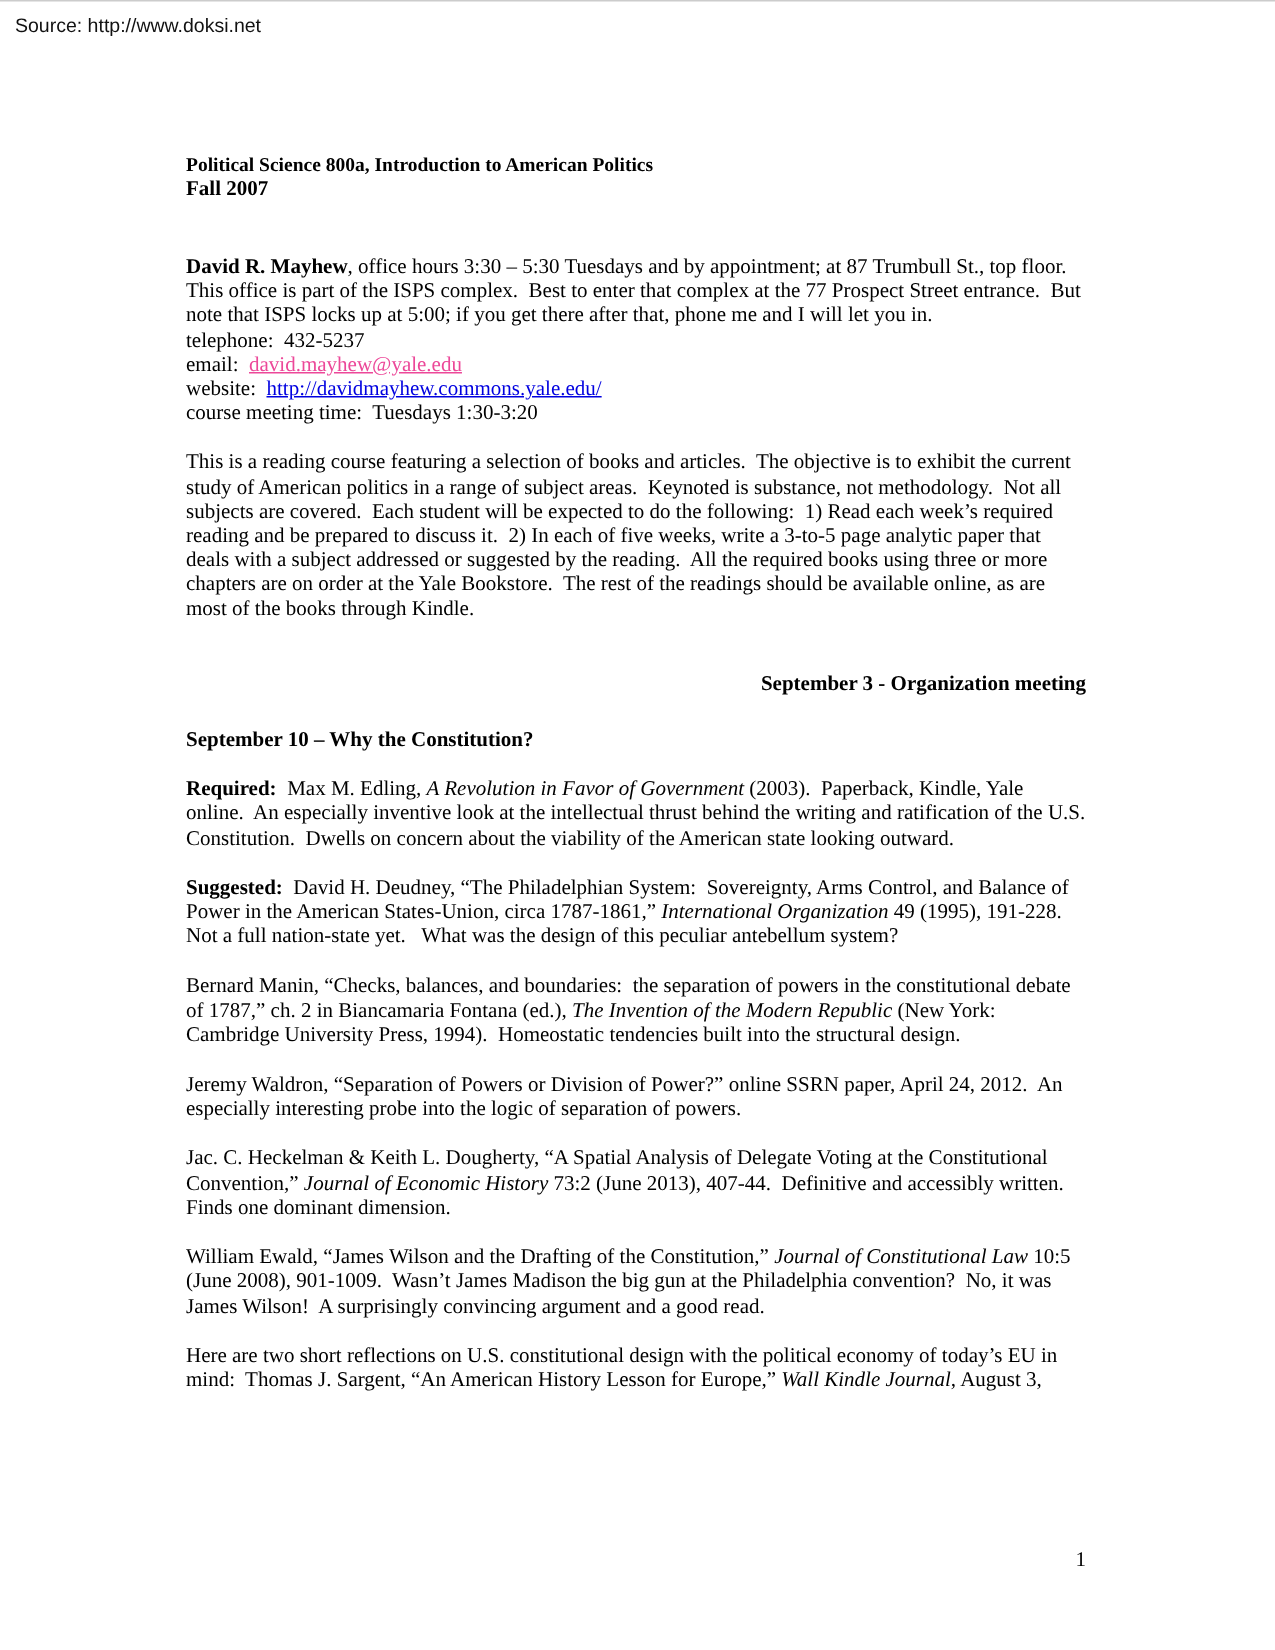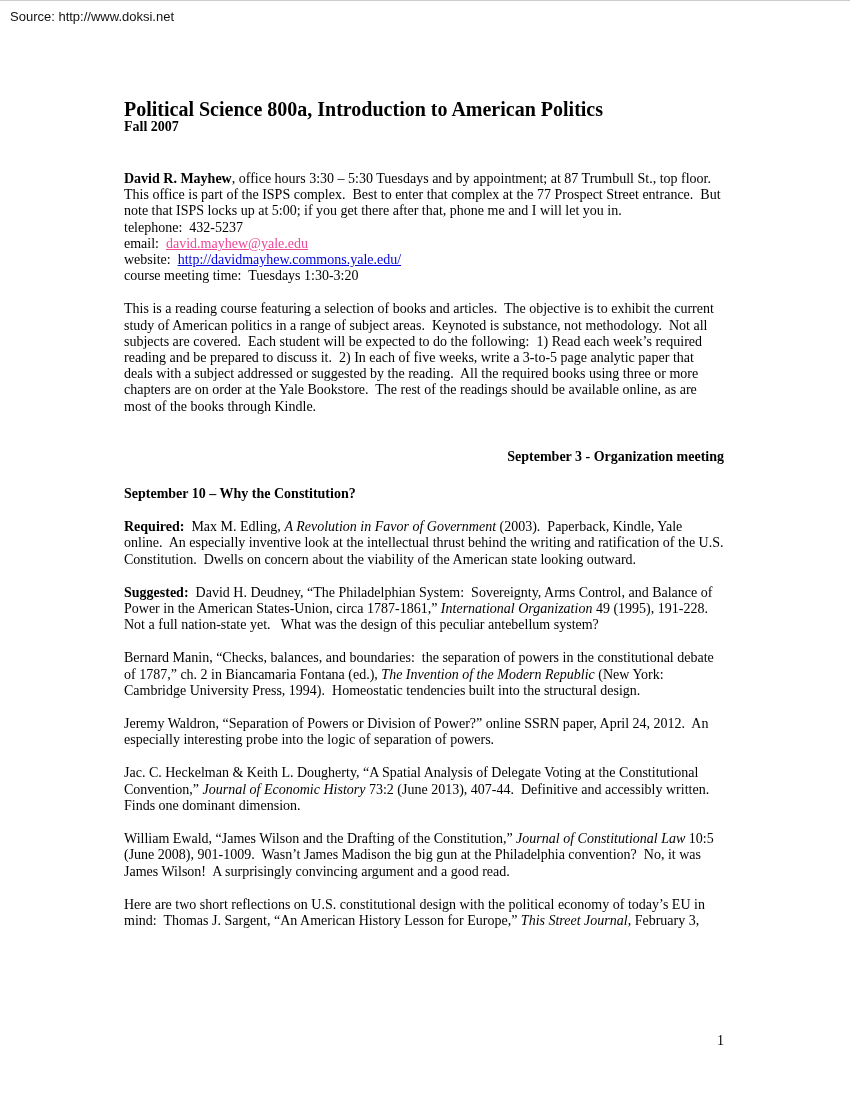--- a/index.html
+++ b/index.html
@@ -33,21 +33,21 @@
   .doc {
     position: absolute;
     left: 124px;
     top: 100px;
     width: 600px;
     font-size: 14px;
     line-height: 16.2px;
     color: #000000;
   }
   .h-title {
-    font-size: 20px;
+    font-size: 13px;
     font-weight: bold;
     line-height: 19px;
     margin: 0;
   }
   .h-term {
     font-size: 14px;
     font-weight: bold;
     line-height: 16px;
     margin: 0 0 36px 0;
   }
@@ -112,17 +112,17 @@
 
   <p class="para"><span>Bernard Manin, “Checks, balances, and boundaries:  the separation of powers in the constitutional debate of 1787,” ch. 2 in Biancamaria Fontana (ed.), </span><span style="font-style: italic;">The Invention of the Modern Republic</span><span> (New York:  Cambridge University Press, 1994).  Homeostatic tendencies built into the structural design.</span></p>
 
 
   <p class="para"><span>Jeremy Waldron, “Separation of Powers or Division of Power?” online SSRN paper, April 24, 2012.  An especially interesting probe into the logic of separation of powers.</span></p>
 
   <p class="para"><span>Jac. C. Heckelman &amp; Keith L. Dougherty, “A Spatial Analysis of Delegate Voting at the Constitutional Convention,” </span><span style="font-style: italic;">Journal of Economic History</span><span> 73:2 (June 2013), 407-44.  Definitive and accessibly written.  Finds one dominant dimension.</span></p>
 
   <p class="para"><span>William Ewald, “James Wilson and the Drafting of the Constitution,” </span><span style="font-style: italic;">Journal of Constitutional Law</span><span> 10:5 (June 2008), 901-1009.  Wasn’t James Madison the big gun at the Philadelphia convention?  No, it was James Wilson!  A surprisingly convincing argument and a good read.</span></p>
 
-  <p class="para"><span>Here are two short reflections on U.S. constitutional design with the political economy of today’s EU in mind:  Thomas J. Sargent, “An American History Lesson for Europe,” </span><span style="font-style: italic;">This Street Journal</span><span>, February 3,</span></p>
+  <p class="para"><span>Here are two short reflections on U.S. constitutional design with the political economy of today’s EU in mind:  Thomas J. Sargent, “An American History Lesson for Europe,” </span><span style="font-style: italic;">Wall Kindle Journal</span><span>, August 3,</span></p>
 
 </div>
 
 <div class="page-number">1</div>
 
 </body></html>

